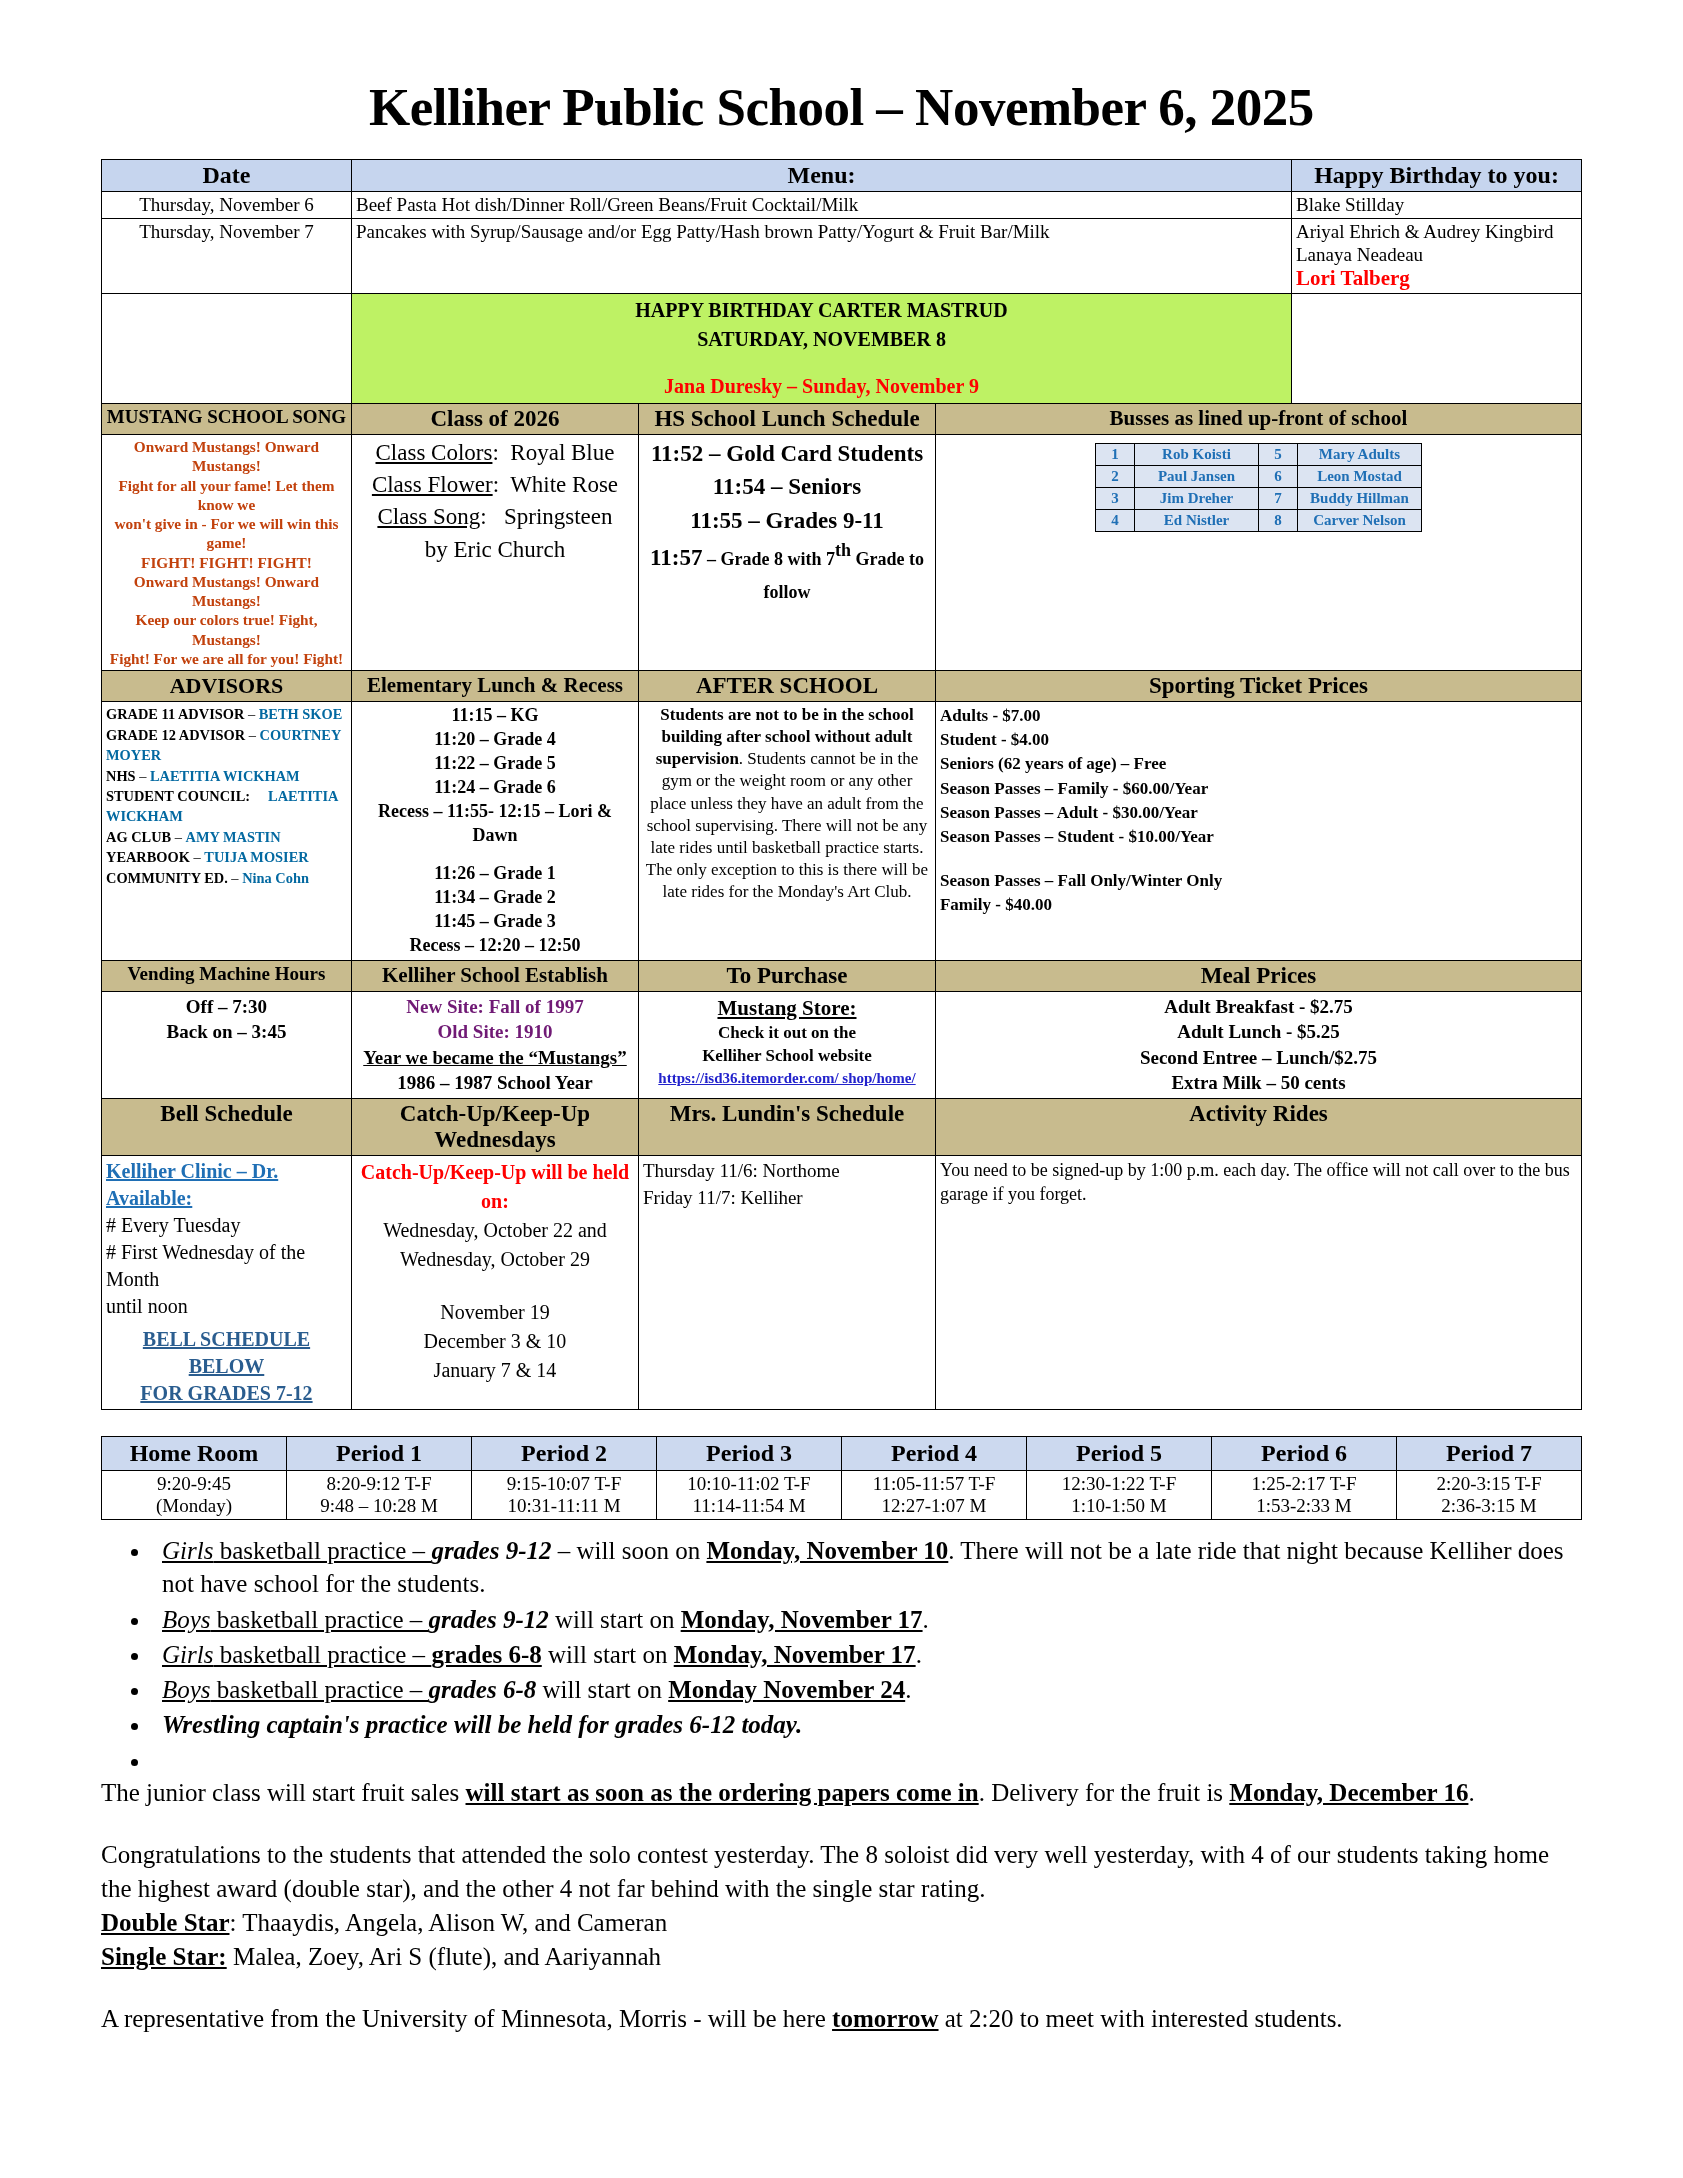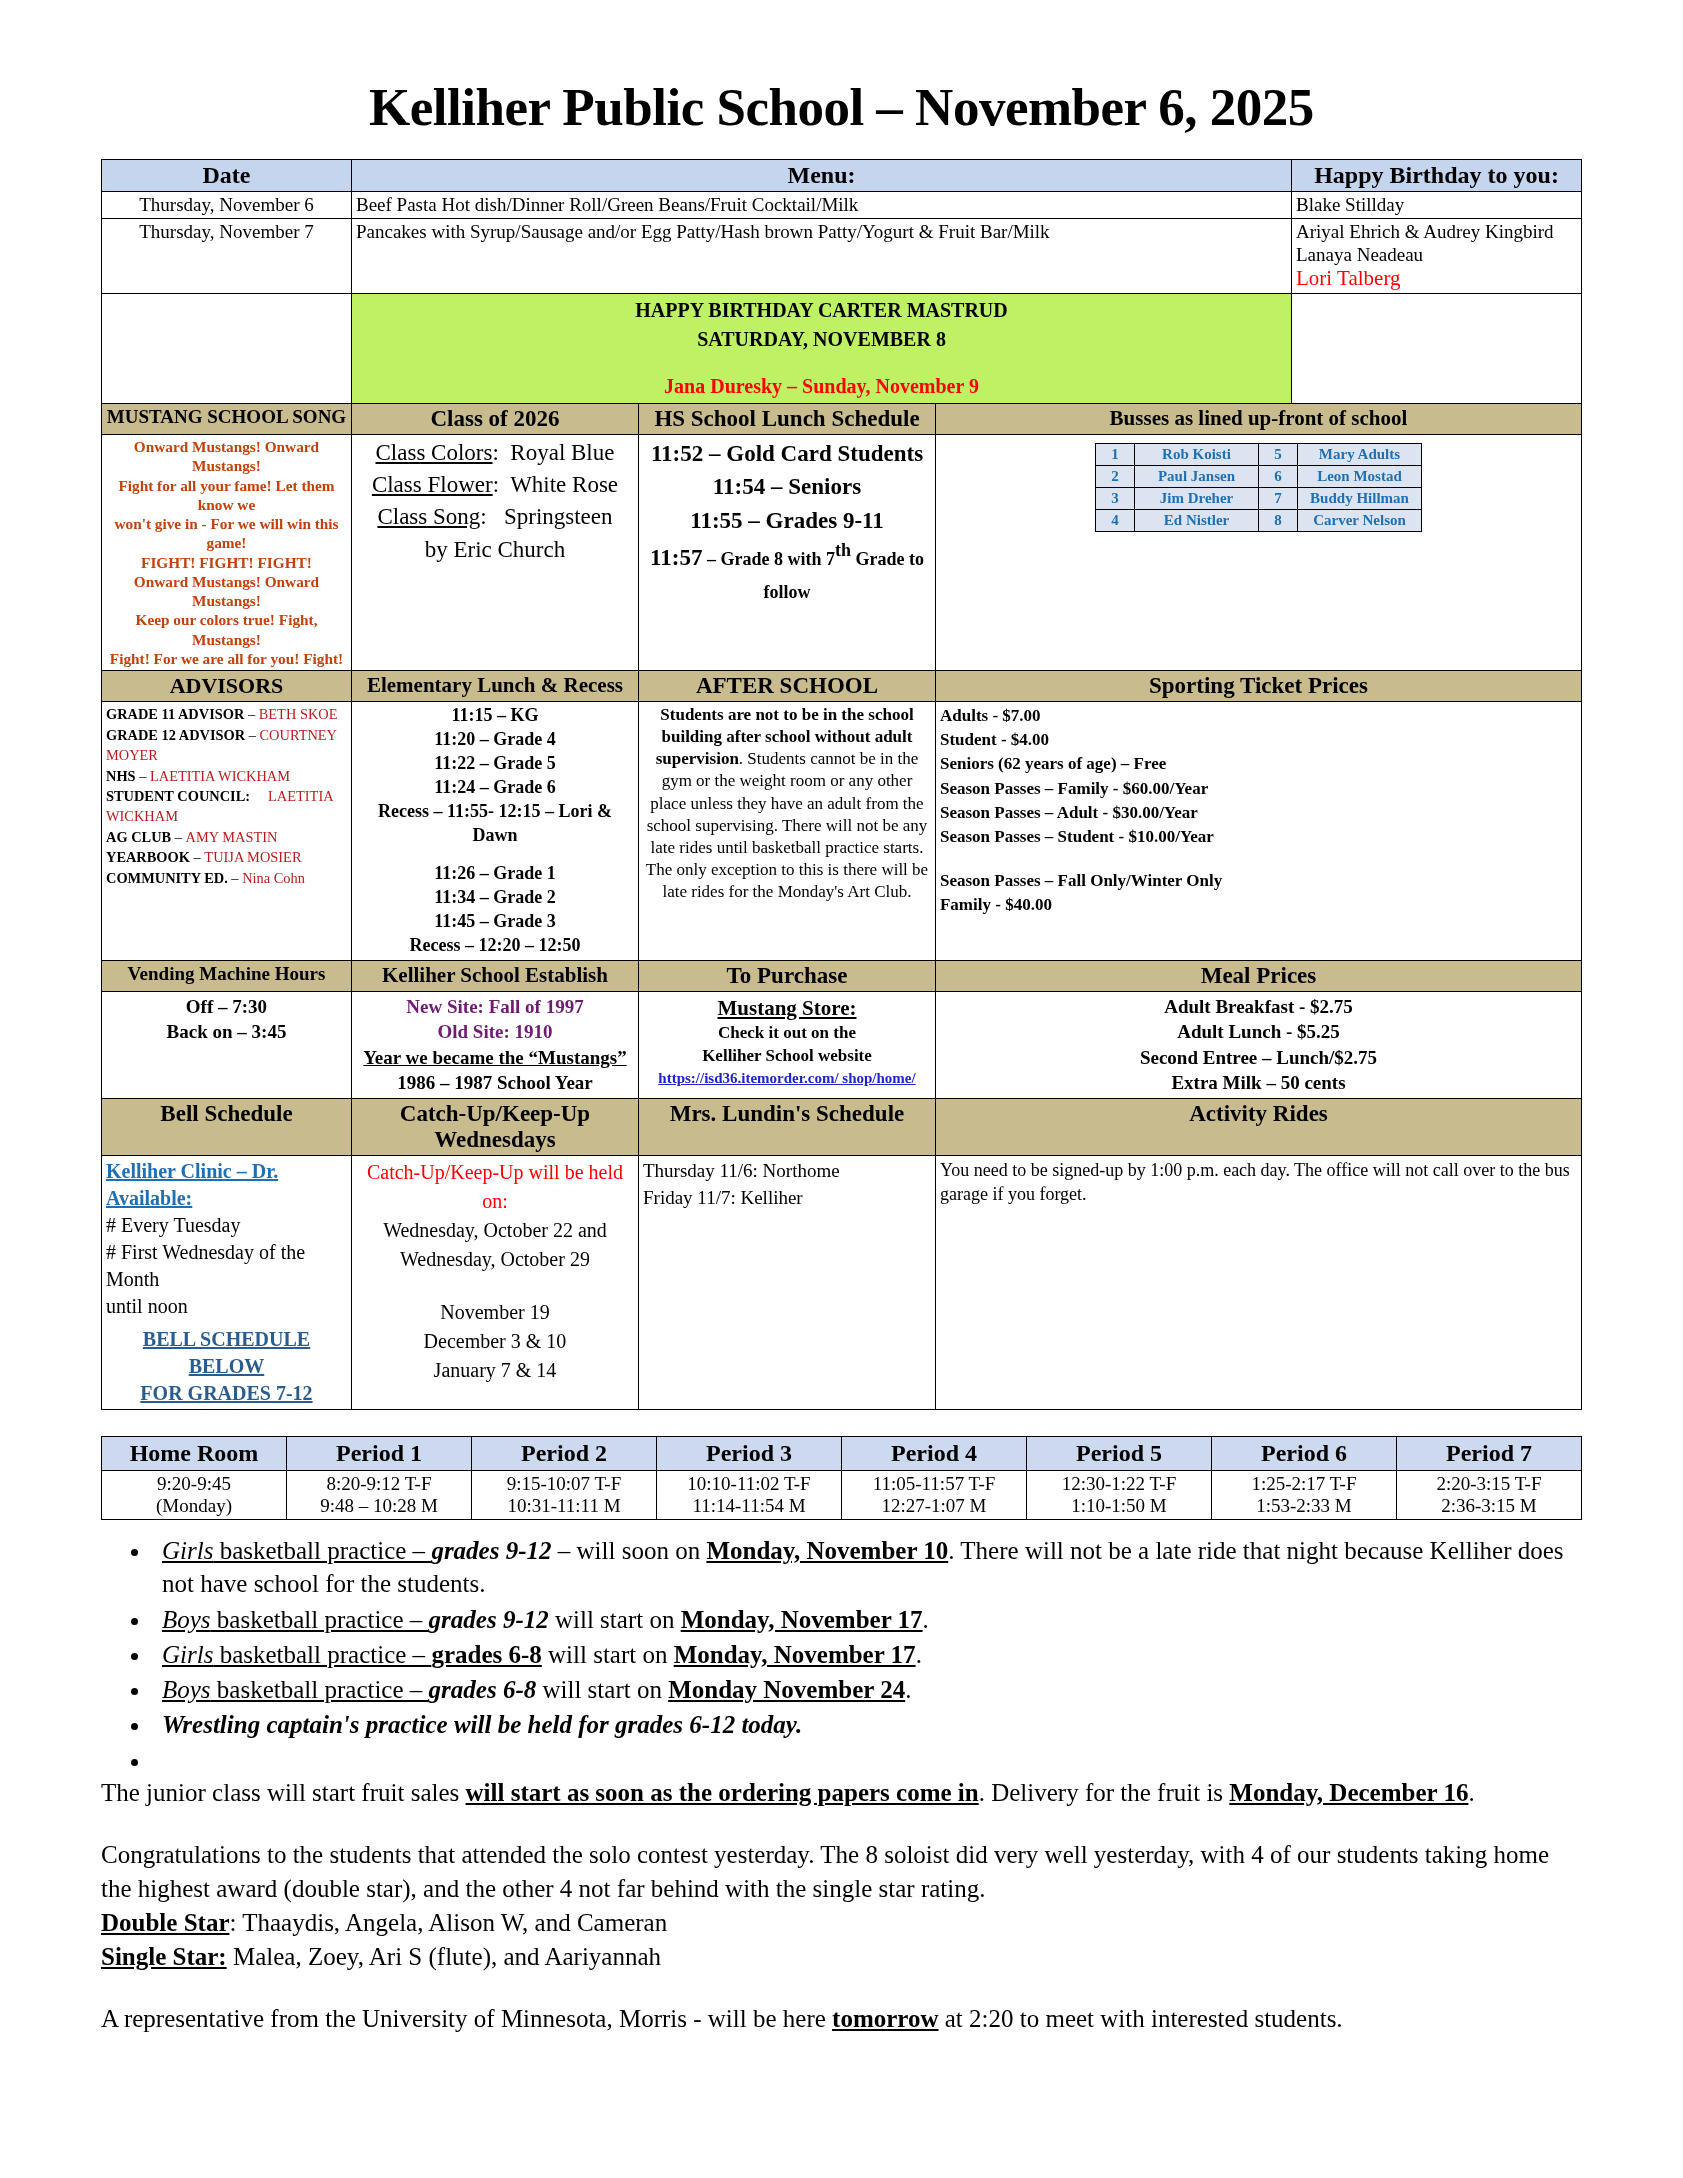--- a/index.html
+++ b/index.html
@@ -29,21 +29,21 @@
     vertical-align:top;
     padding:2px 4px;
   }
   .blue-head{background:#c6d5ee;text-align:center;font-size:24px;font-weight:bold;padding:4px 0;}
   .tan-head{background:#c8bb8e;text-align:center;font-weight:bold;font-size:23px;padding:5px 0;}
   .tan-head.sm{font-size:21px;}
   .cell{font-size:19px;line-height:1.18;}
   .ctr{text-align:center;}
   .red{color:#ff0000;}
   .blue-txt{color:#701a75;}
-  .bold{font-weight:normal;}
+  .bold{font-weight:bold;}
   .u{text-decoration:underline;}
   .banner{
     background:#bef264;
     text-align:center;
     font-size:20px;
     font-weight:bold;
     padding:14px 4px 10px 4px;
     line-height:1.45;
   }
   .songtxt{
@@ -53,21 +53,21 @@
   .classinfo{font-size:23px;text-align:center;line-height:1.4;padding-top:6px;}
   .lunchsched{font-size:23px;font-weight:bold;text-align:center;line-height:1.45;padding-top:6px;}
   .lunchsched .small{font-size:18px;font-weight:bold;}
   .bus-table{border-collapse:collapse;margin:6px auto 0 auto;}
   .bus-table td{border:1.2px solid #000;font-size:15px;font-weight:bold;color:#1f6fb5;
     background:#dce4f2;padding:2px 6px;text-align:center;}
   .bus-table td.name{text-align:center;min-width:115px;}
   .bus-table td.num{width:30px;}
   .advisors{font-size:14.4px;line-height:1.42;padding:4px 3px;}
   .advisors .role{font-weight:bold;font-variant:small-caps;margin-top:28px;}
-  .advisors .nm{color:#b91c1c;font-variant:small-caps;}
+  .advisors .nm{color:#0369a1;font-variant:small-caps;font-weight:bold;}
   .elem{font-size:18px;font-weight:bold;text-align:center;line-height:1.33;padding-top:4px;}
   .after{font-size:17px;text-align:center;line-height:1.3;padding:4px 6px;}
   .after b{font-weight:bold;}
   .sport{font-size:17px;font-weight:bold;line-height:1.42;padding:4px 6px;margin-left:12px;}
   .midrow{font-size:19px;text-align:center;line-height:1.35;padding-top:6px;font-weight:bold;}
   .link{color:#2222cc;text-decoration:underline;font-size:15px;word-break:break-all;}
   .bellcell{font-size:20px;line-height:1.35;padding:6px 4px;}
   .bellcell .hdlink{color:#1f6fb5;text-decoration:underline;font-weight:bold;}
   .bellcell .belowlink{color:#2a5d8f;text-decoration:underline;font-weight:bold;text-align:center;display:block;}
   .catchup{font-size:20px;text-align:center;line-height:1.45;padding-top:6px;}

